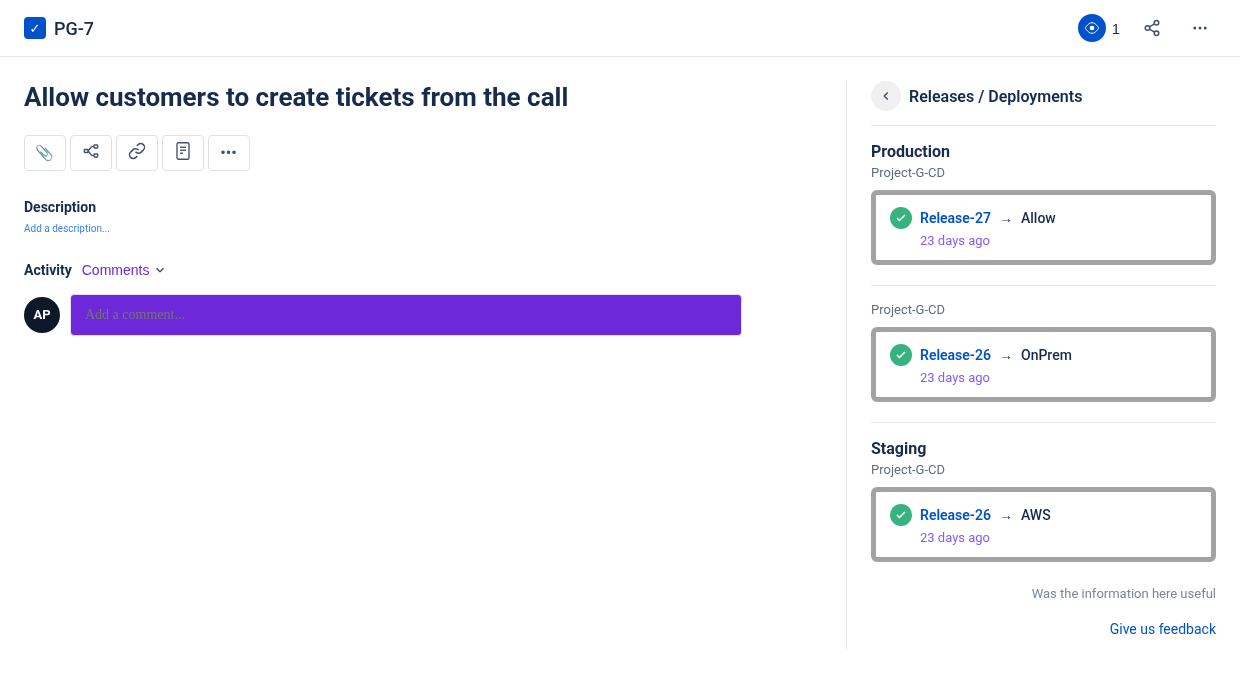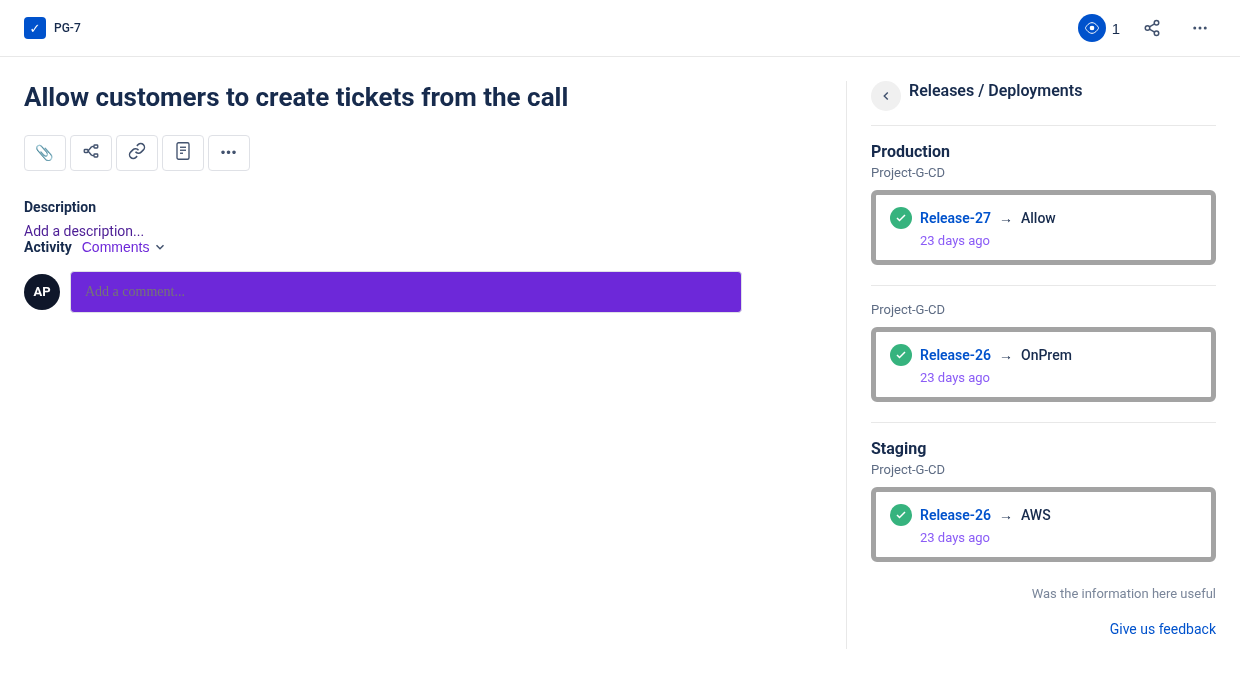--- a/index.html
+++ b/index.html
@@ -35,21 +35,21 @@
       background: #0052cc;
       border-radius: 4px;
       display: flex;
       align-items: center;
       justify-content: center;
       color: white;
       font-size: 13px;
       flex-shrink: 0;
     }
     .ticket-id {
-      font-size: 12px;
+      font-size: 18px;
       font-weight: 500;
       color: #172b4d;
     }
     .header-right {
       display: flex;
       align-items: center;
       gap: 16px;
     }
     .watch-btn {
       display: flex;
@@ -120,30 +120,31 @@
       border-radius: 4px;
       background: #fff;
       cursor: pointer;
       display: flex;
       align-items: center;
       justify-content: center;
       color: #42526e;
       font-size: 15px;
     }
     .description-section {
+      margin-bottom: 28px;
     }
     .section-label {
       font-size: 14px;
       font-weight: 700;
       color: #172b4d;
       margin-bottom: 8px;
     }
     .description-placeholder {
-      color: #4c1d95;
-      font-size: 14px;
+      color: #3b82f6;
+      font-size: 10px;
       cursor: pointer;
     }
     .activity-section {
       margin-bottom: 20px;
     }
     .activity-header {
       display: flex;
       align-items: center;
       gap: 10px;
       margin-bottom: 16px;
@@ -197,20 +198,21 @@
 
     
     .right-panel {
       width: 370px;
       flex-shrink: 0;
       border-left: 1px solid #e8e8e8;
       padding-left: 24px;
     }
     .back-header {
       display: flex;
+      align-items: center;
       gap: 8px;
       padding-bottom: 14px;
       border-bottom: 1px solid #e8e8e8;
       margin-bottom: 16px;
     }
     .back-btn {
       width: 30px;
       height: 30px;
       border-radius: 50%;
       background: #f0f0f0;

